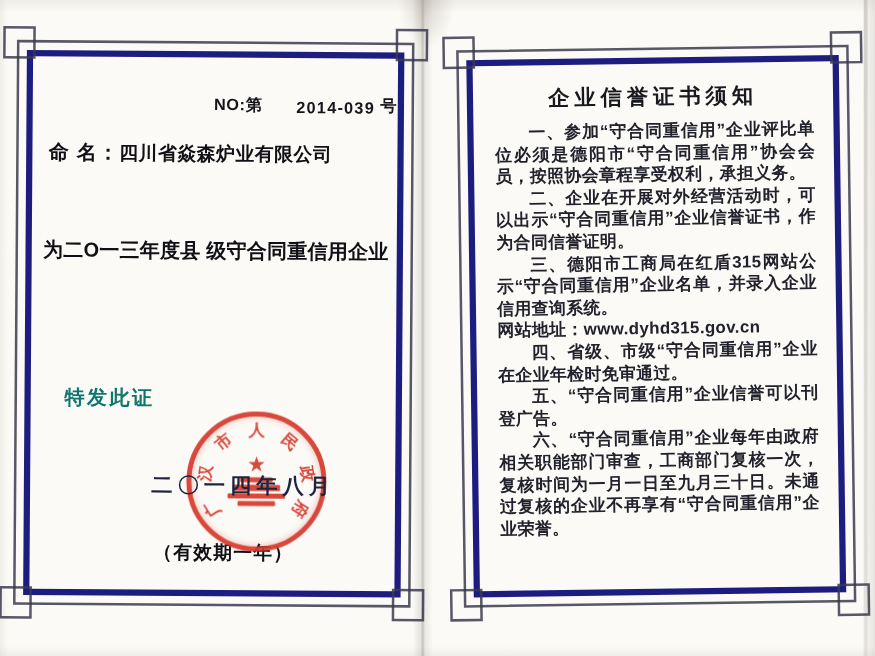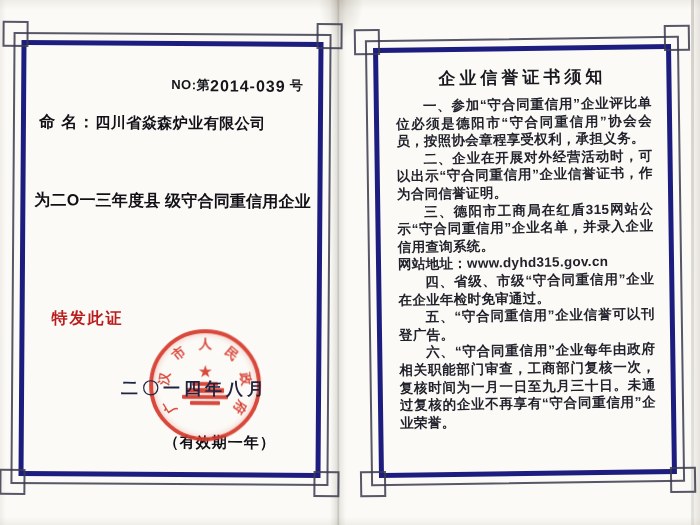--- a/index.html
+++ b/index.html
@@ -29,32 +29,32 @@
   .outer-line{position:absolute;inset:0;border:2px solid rgba(58,58,78,.85);}
   .navy-line{position:absolute;inset:8px;border:5px solid #1d1d80;}
   .corner{position:absolute;width:22px;height:22px;border:2px solid rgba(58,58,78,.85);
     background:transparent;}
   .corner.tl{left:-11px;top:-11px;} .corner.tr{right:-11px;top:-11px;}
   .corner.bl{left:-11px;bottom:-11px;} .corner.br{right:-11px;bottom:-11px;}
 
   
   .no-line{position:absolute;top:42px;left:158px;font-size:13px;font-weight:bold;
     color:#15151c;letter-spacing:.5px;white-space:nowrap;}
-  .no-num{font-size:16px;position:relative;top:2px;letter-spacing:1px;}
+  .no-num{font-size:13px;position:relative;top:2px;letter-spacing:1px;margin-left:27px;}
   .name-line{position:absolute;top:80px;left:26px;white-space:nowrap;color:#101016;}
   .name-label{font-size:16px;font-weight:bold;letter-spacing:1px;}
   .company{font-size:15px;font-weight:bold;letter-spacing:.5px;}
   .award-line{position:absolute;top:158px;left:22px;width:280px;font-size:16px;
     font-weight:bold;color:#101016;letter-spacing:.2px;white-space:nowrap;}
   .issue-line{position:absolute;top:276px;left:40px;font-size:16px;font-weight:bold;
-    color:#b91c1c;letter-spacing:2px;}
+    color:#0f766e;letter-spacing:2px;}
   .date-line{position:absolute;top:344px;left:110px;font-size:17px;font-weight:bold;
     color:#1e2340;letter-spacing:4px;z-index:3;white-space:nowrap;}
   .valid-line{position:absolute;top:400px;left:112px;font-size:15px;font-weight:bold;
-    color:#101016;letter-spacing:1px;margin-left:41px;}
+    color:#101016;letter-spacing:1px;}
 
   
   .seal{position:absolute;left:138px;top:296px;width:112px;height:112px;z-index:2;
     opacity:.92;filter:blur(.3px);}
   .seal-ring{position:absolute;inset:0;border:4px solid #d6392c;border-radius:50%;
     box-shadow:inset 0 0 6px rgba(214,57,44,.35);}
   .seal-ch{position:absolute;left:50%;top:50%;width:16px;height:16px;margin:-8px 0 0 -8px;
     font-size:13px;line-height:16px;font-weight:bold;color:#d6392c;text-align:center;}
   .c0{transform:rotate(-122deg) translateY(-41px);}
   .c1{transform:rotate(-81deg)  translateY(-41px);}

